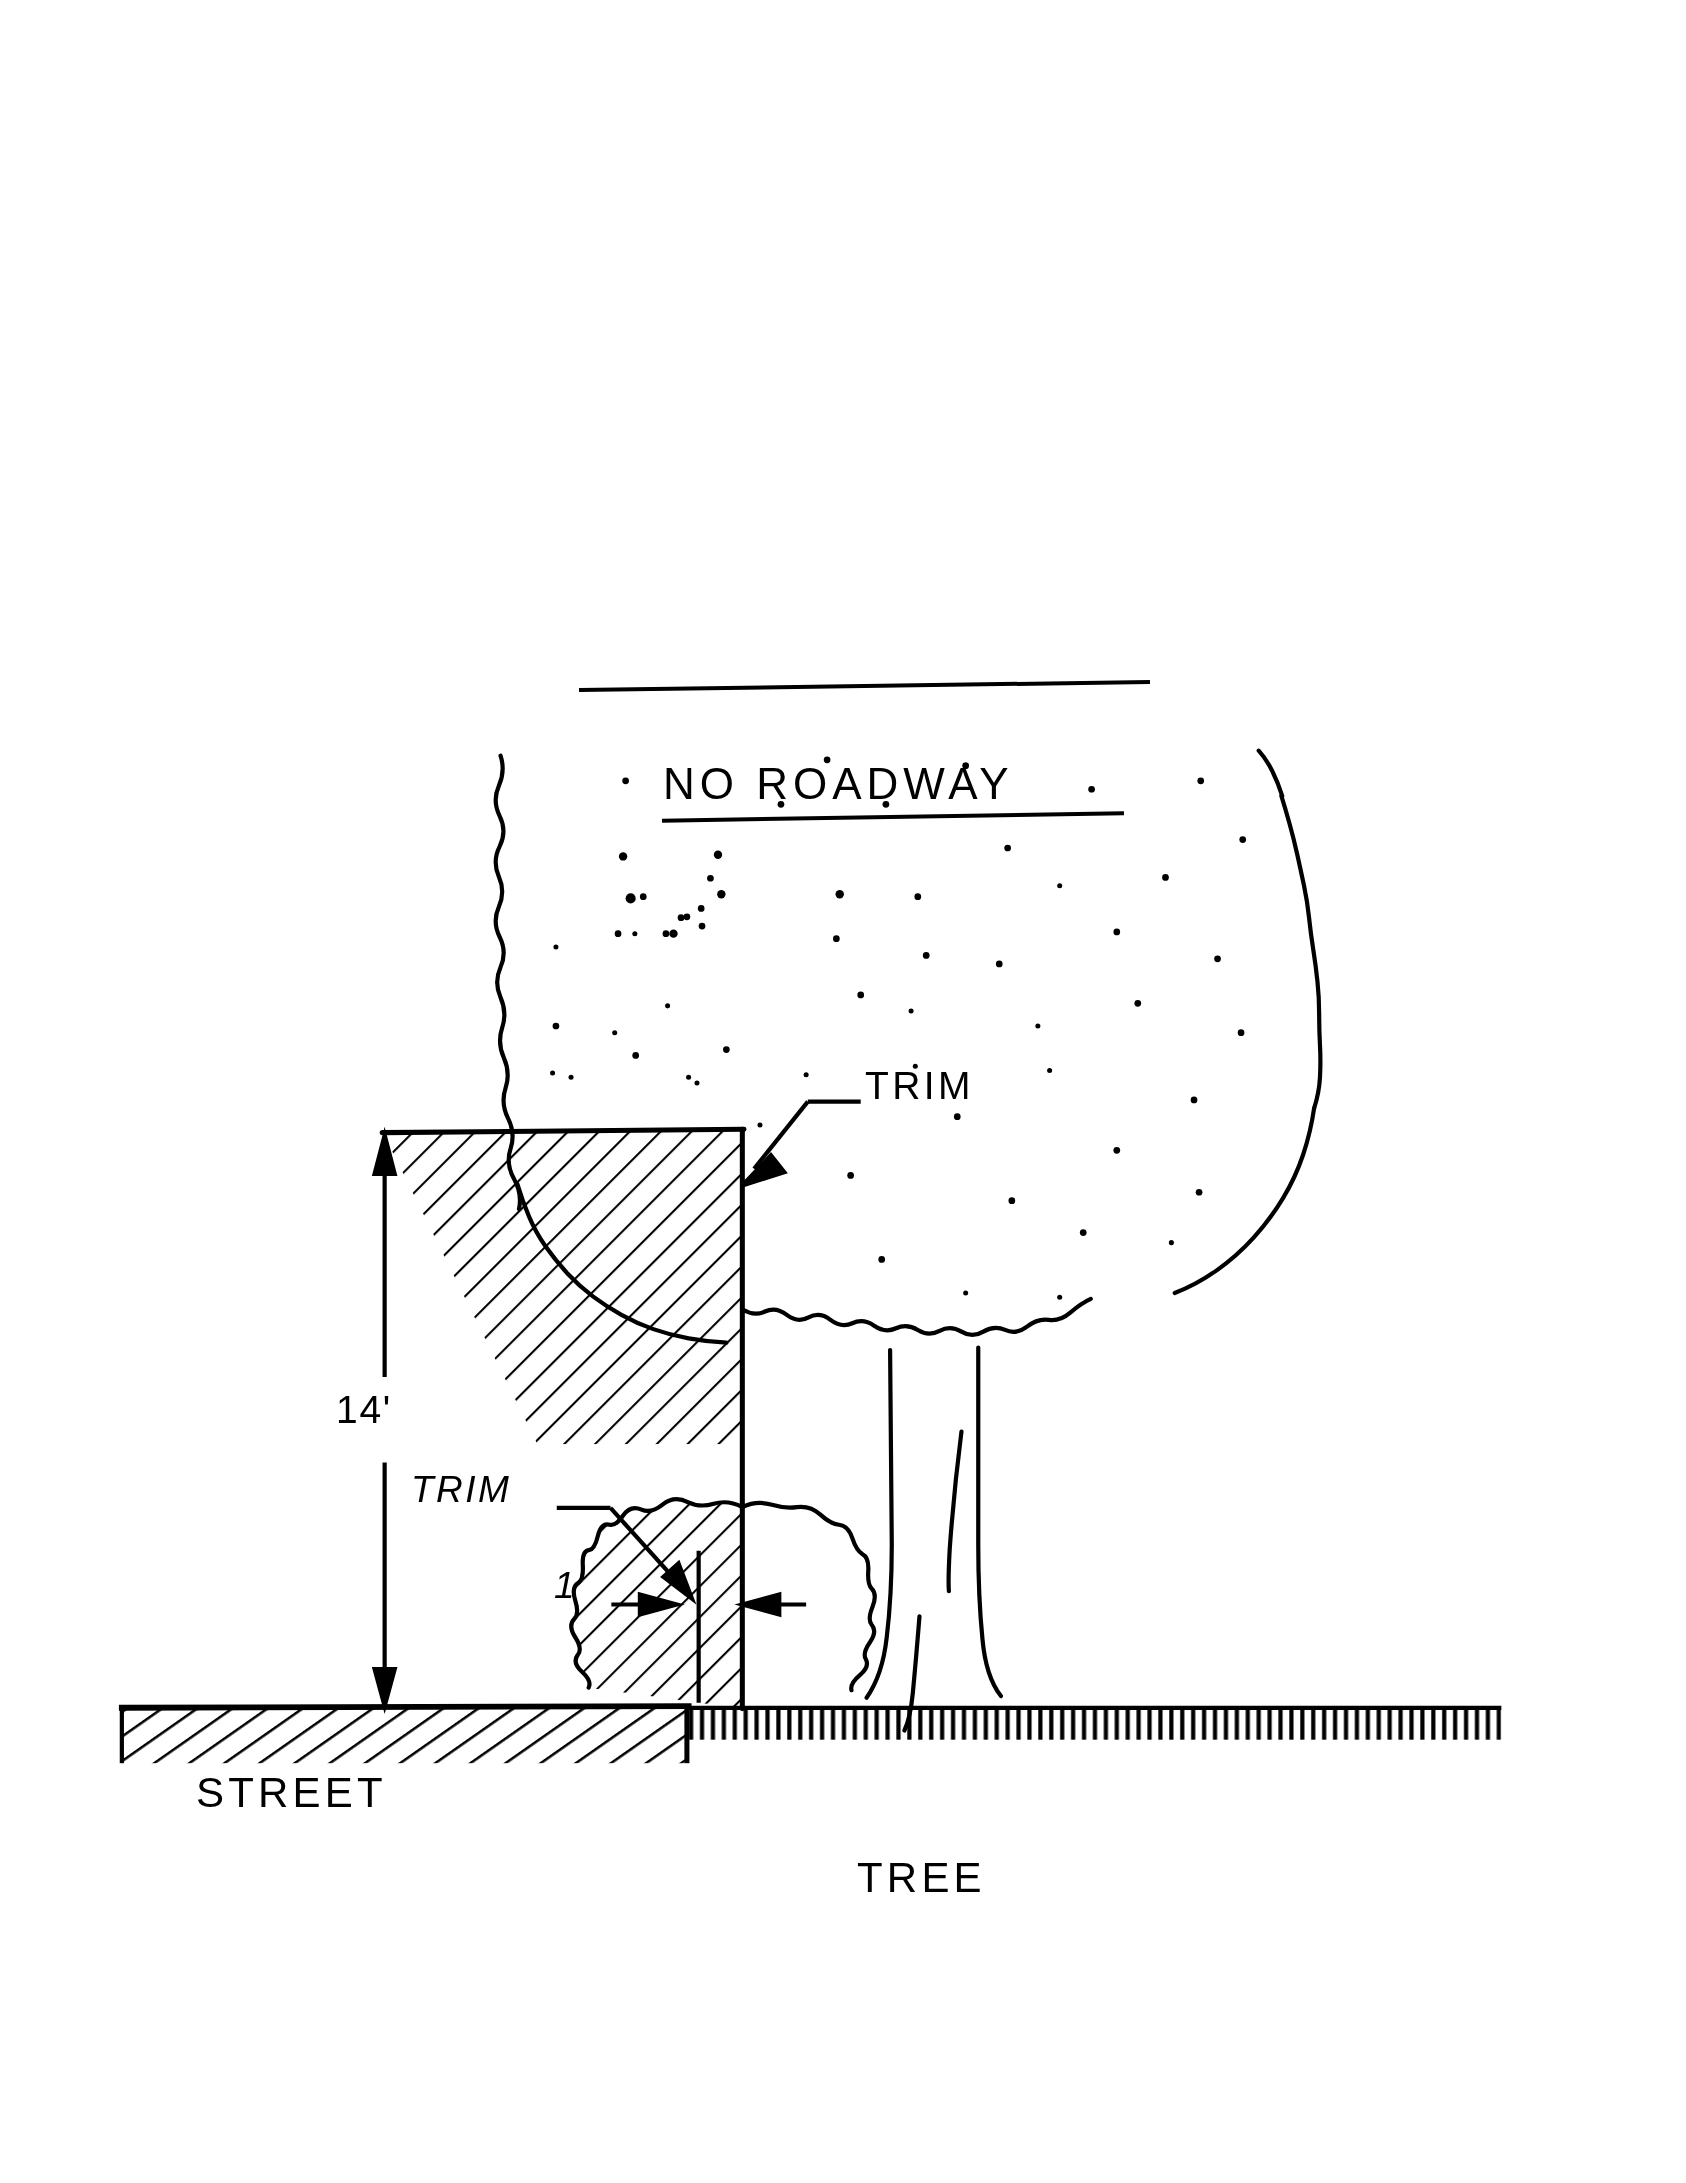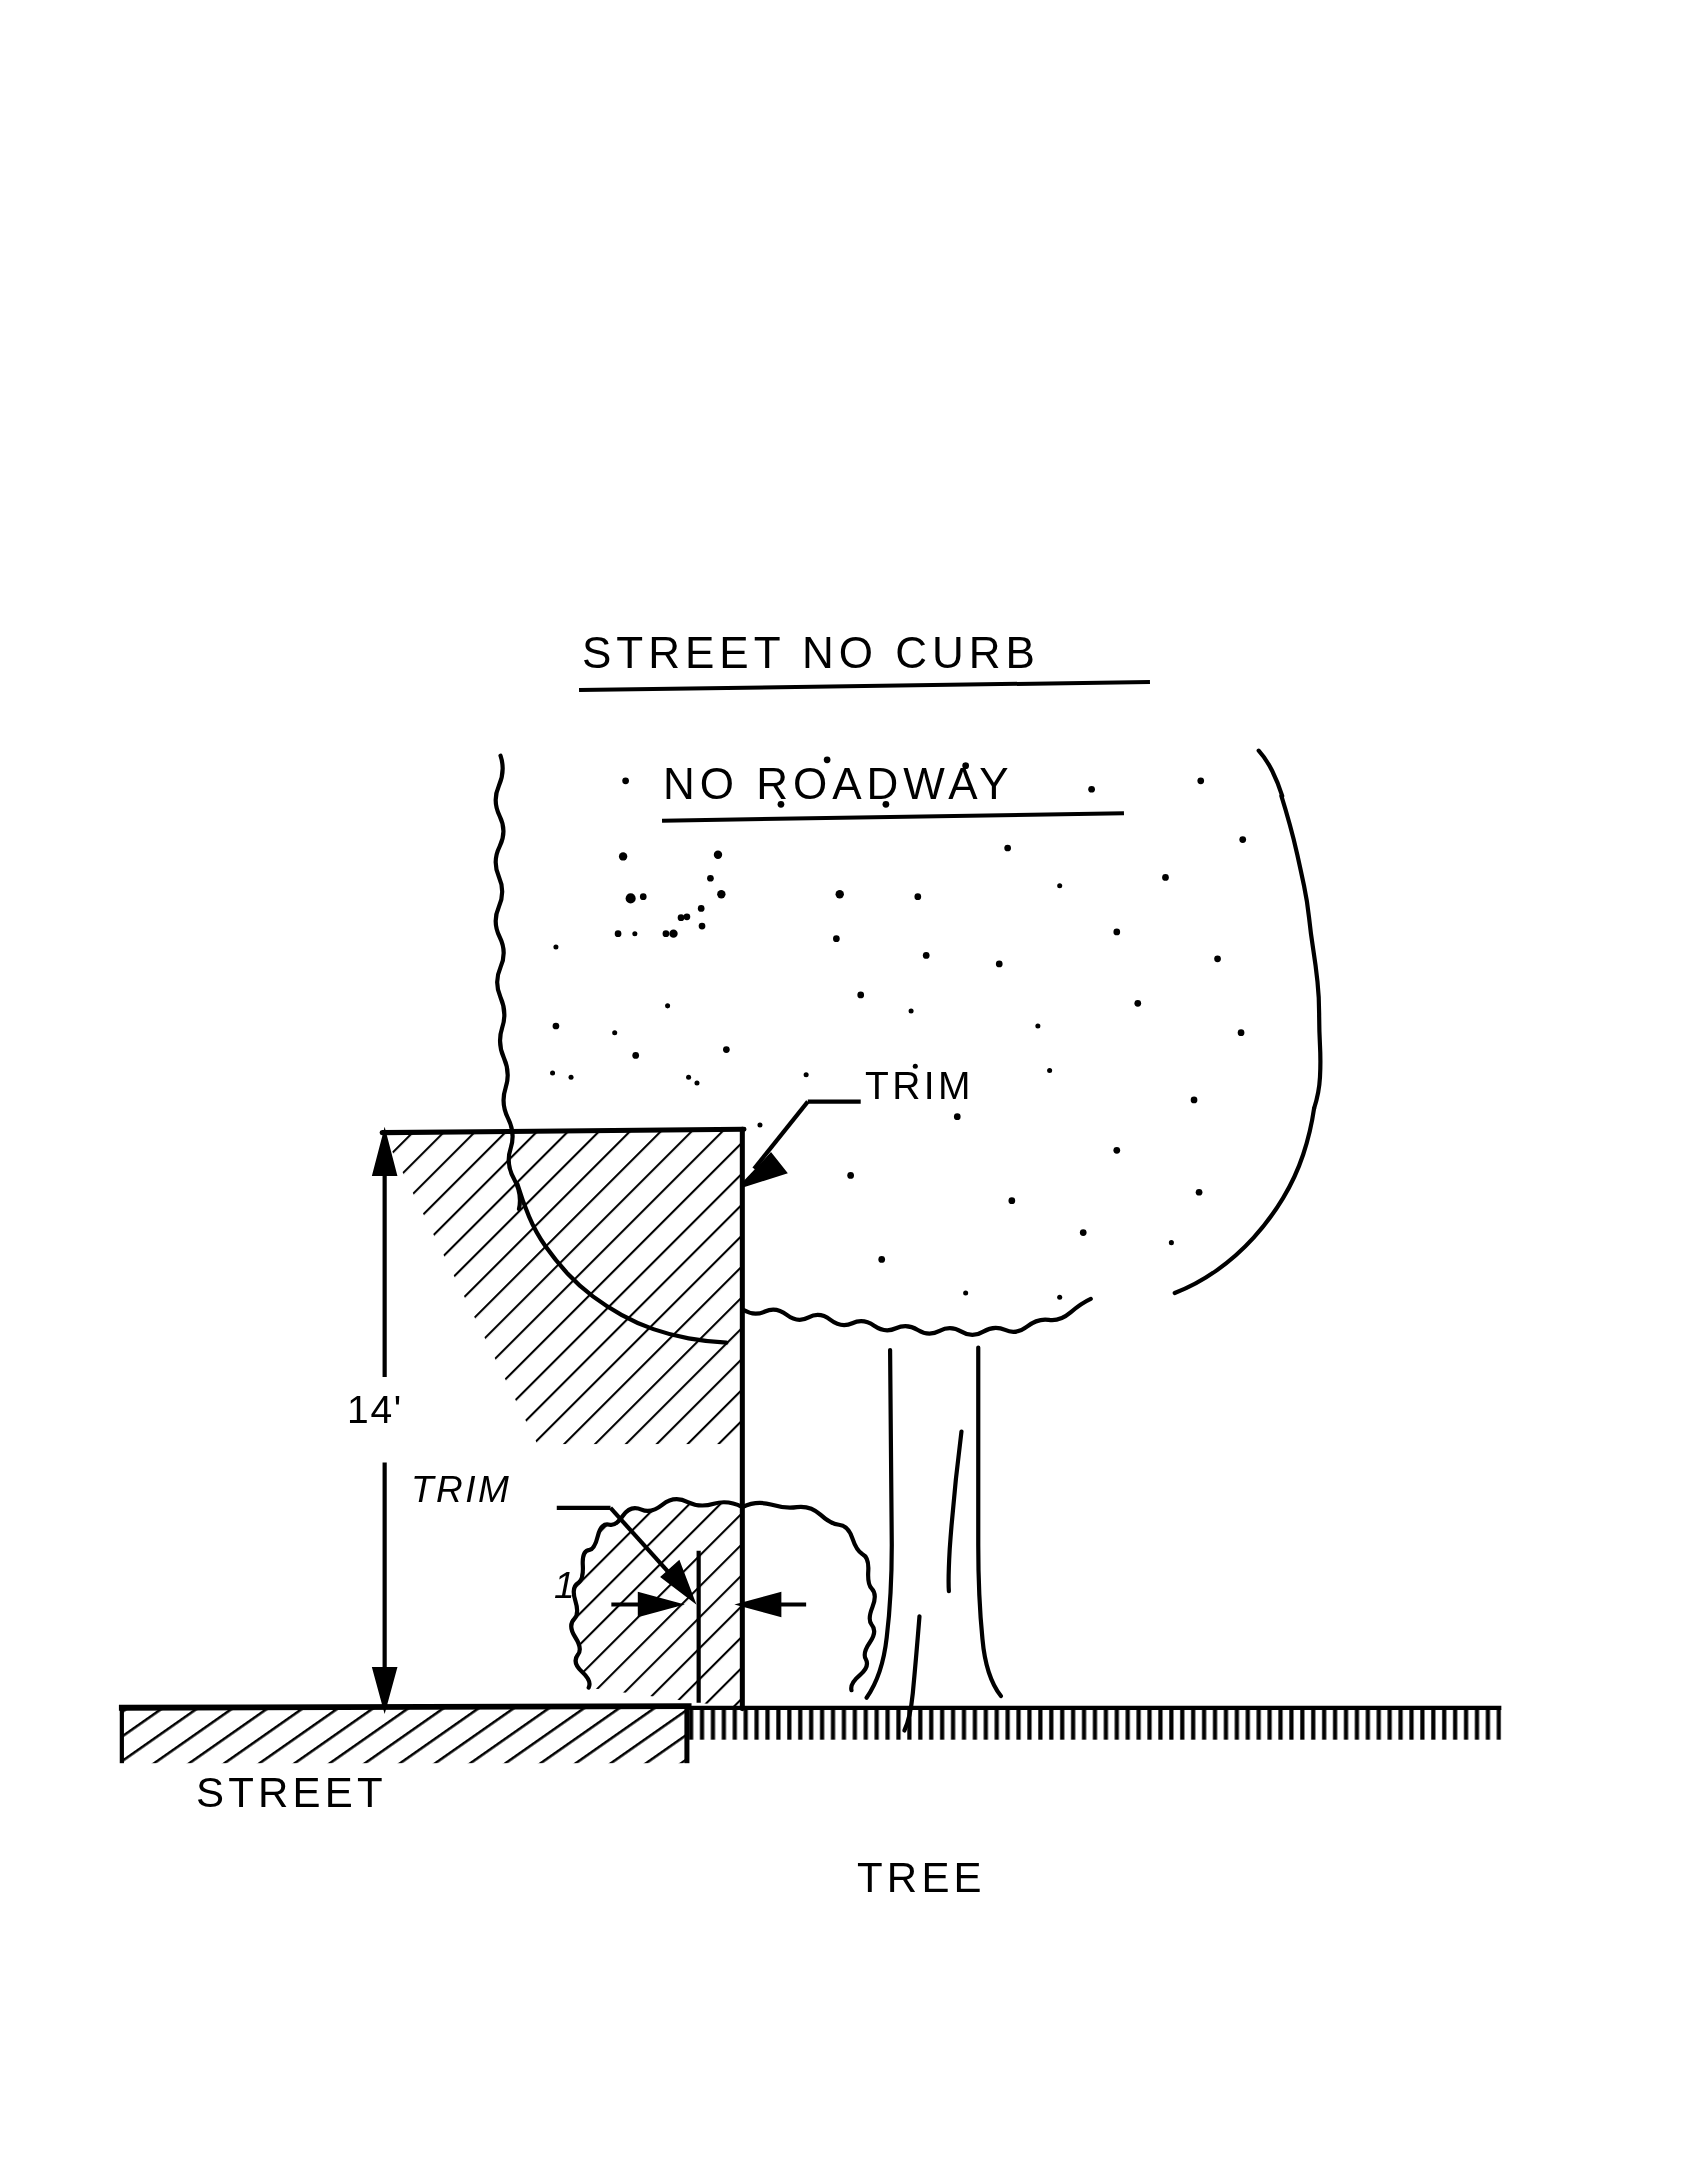--- a/index.html
+++ b/index.html
@@ -250,31 +250,30 @@
     </g>
 
     <g stroke="#000" stroke-width="5" fill="#000">
       <line x1="663" y1="1796" x2="727" y2="1796"></line>
       <line x1="727" y1="1796" x2="810" y2="1888"></line>
       <polygon points="824,1904 790,1878 808,1862"></polygon>
     </g>
 
   </svg>
 
-  <div class="dtext t-title" style="left:582px;top:631px;">STREET NO CURB</div>
   <div class="u-line" style="left:579px;top:684px;width:571px;transform:rotate(-0.8deg);"></div>
 
   <div class="dtext t-title" style="left:663px;top:762px;">NO ROADWAY</div>
   <div class="u-line" style="left:662px;top:815px;width:462px;transform:rotate(-0.9deg);"></div>
 
   <div class="dtext t-lead" style="left:865px;top:1066px;">TRIM</div>
 
   <div class="dtext t-lead-italic" style="left:411px;top:1471px;">TRIM</div>
 
-  <div class="dtext t-dim" style="left:336px;top:1390px;margin-left:11px;">14'</div>
+  <div class="dtext t-dim" style="left:336px;top:1390px;">14'</div>
 
   <div class="dtext t-dim-italic" style="left:554px;top:1567px;">1'</div>
 
   <div class="dtext t-label" style="left:196px;top:1772px;">STREET</div>
 
   <div class="dtext t-label" style="left:857px;top:1857px;">TREE</div>
 
 </div>
 
 

